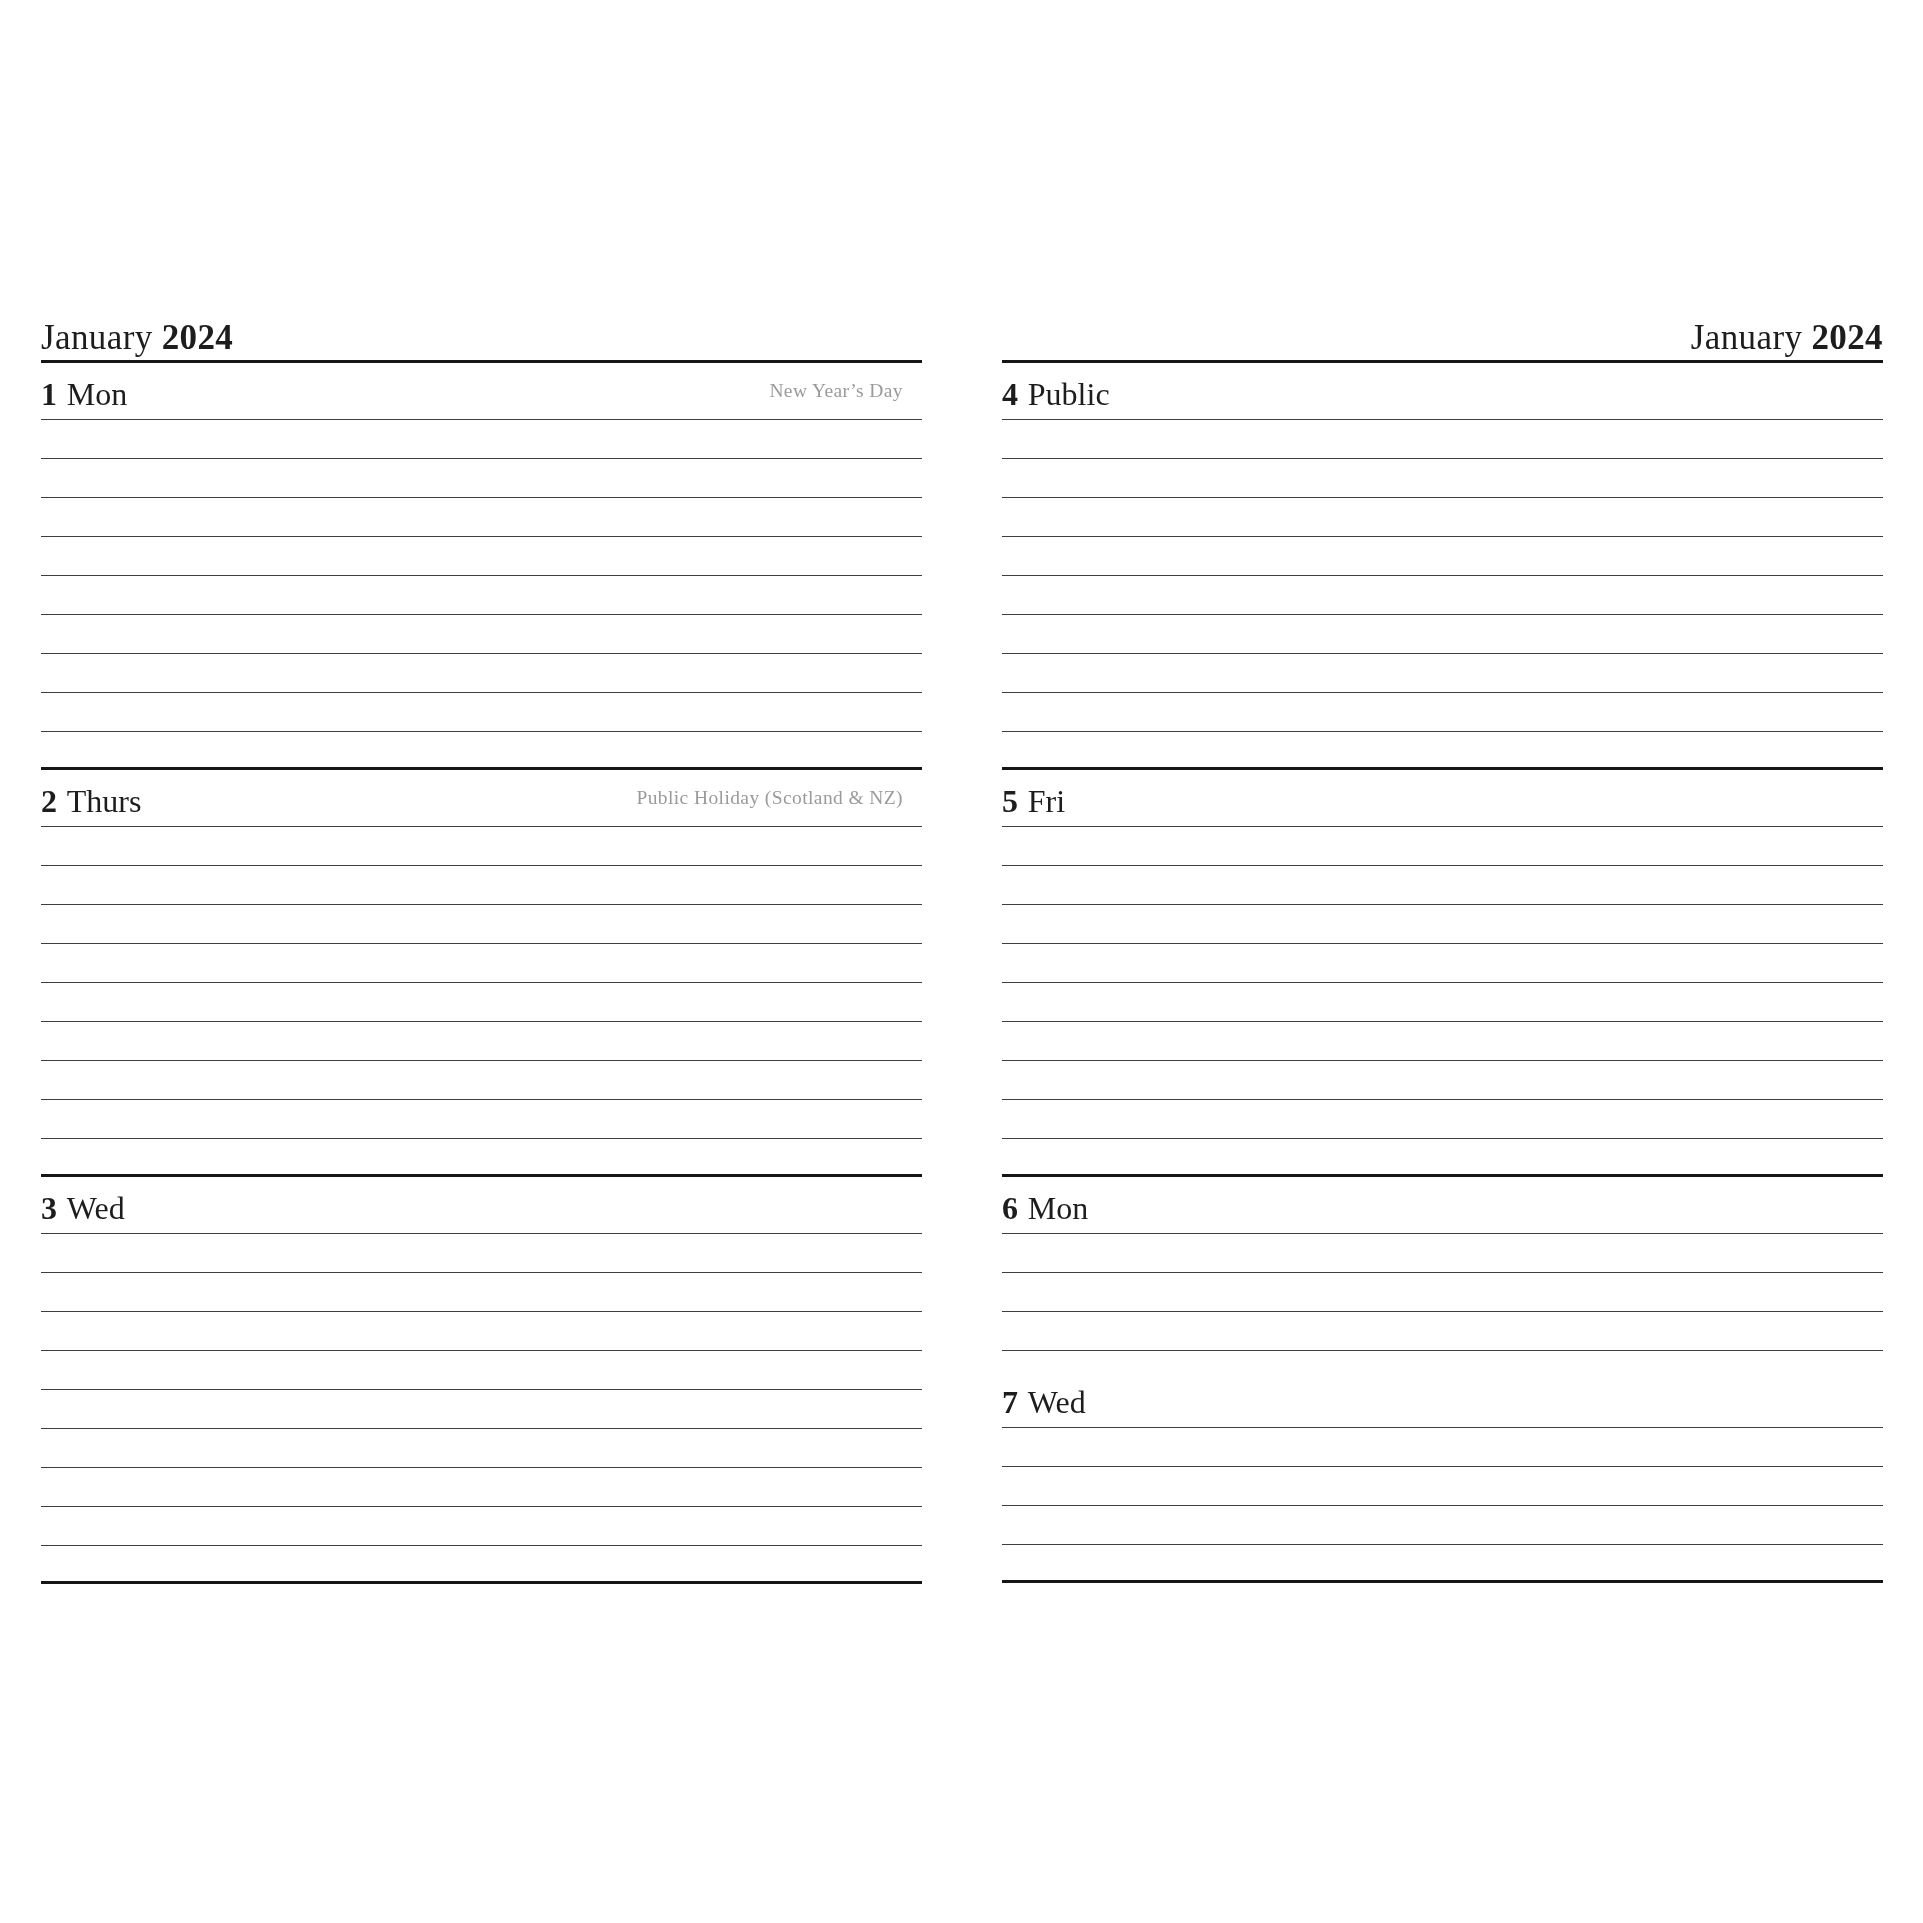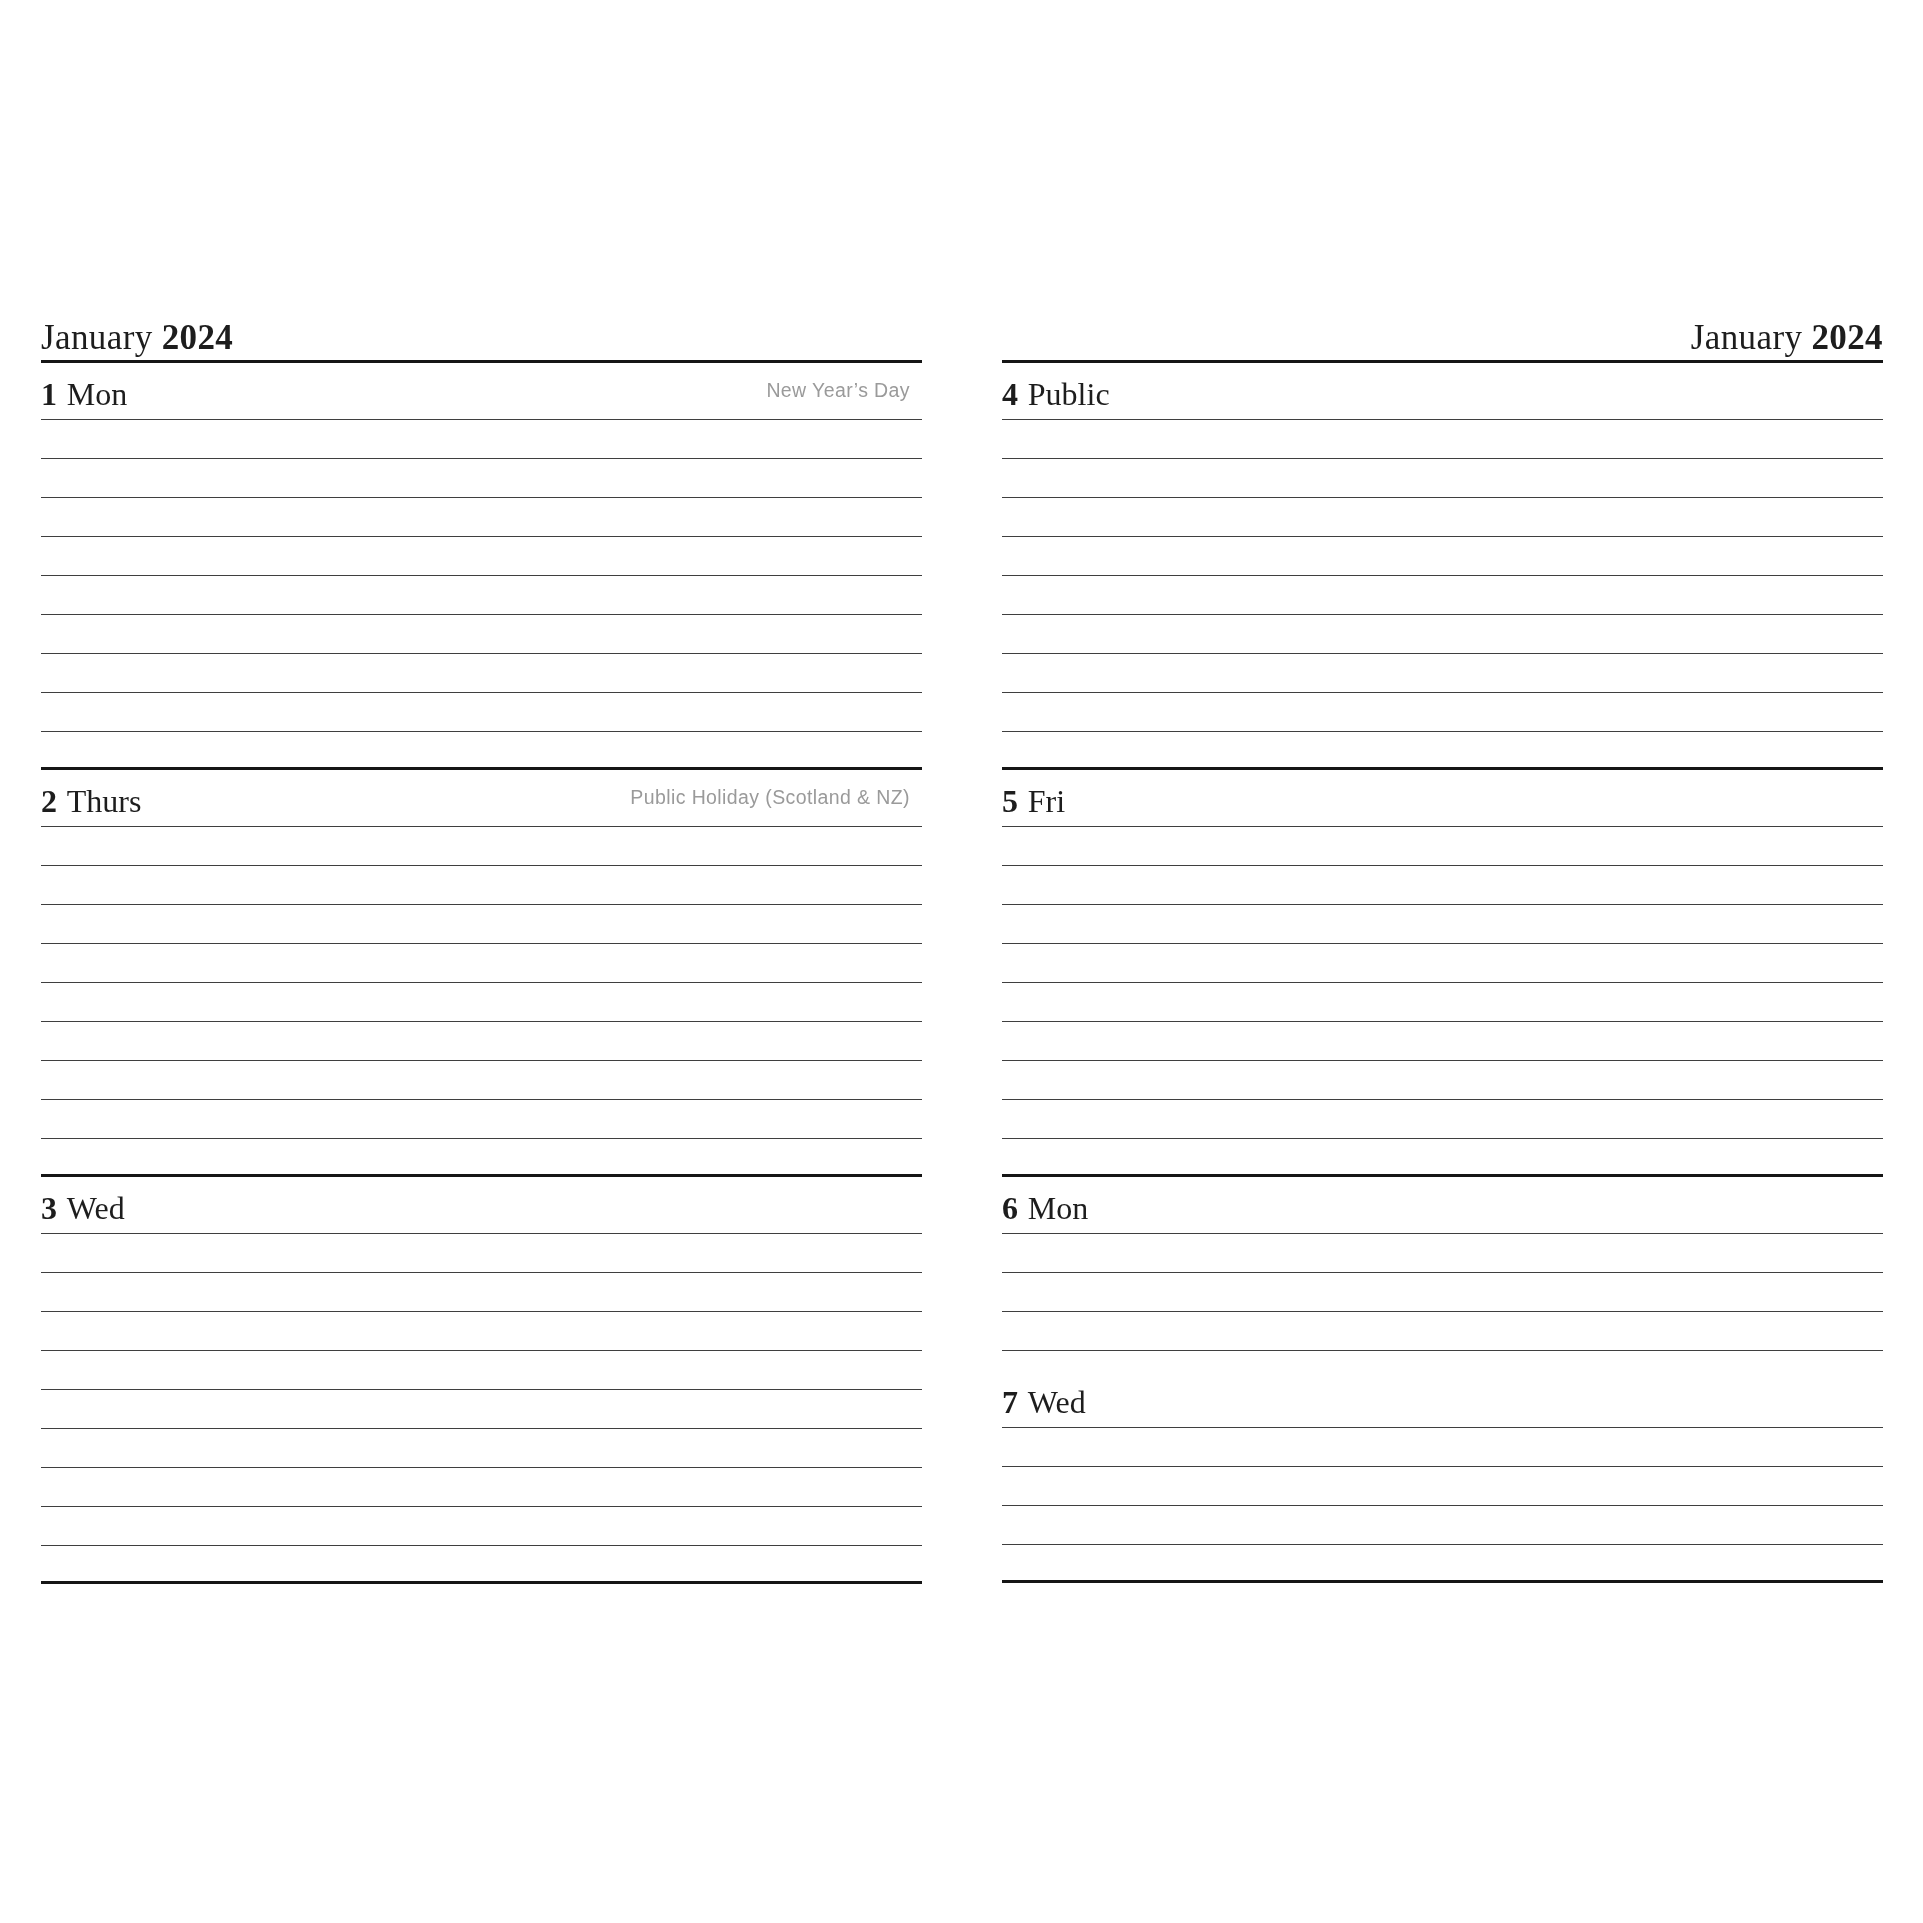--- a/index.html
+++ b/index.html
@@ -44,25 +44,25 @@
     box-sizing: border-box;
     font-size: 32px;
     line-height: 1;
     color: #1d1d1d;
   }
   .day-label-row.tall { height: 77px; }
   .day-number { font-weight: 700; margin-right: 9.8px; }
   .day-name   { font-weight: 400; text-align: right; }
   .holiday-note {
     margin-left: auto;
-    margin-right: 12px;
+    margin-right: 19px;
     align-self: center;
     position: relative;
     top: 4.5px;
-    font-family: Liberation Sans, sans-serif;
+    font-family: Liberation Serif, serif;
     font-size: 19.5px;
     line-height: 1;
     color: #9a9a9a;
     letter-spacing: 0.4px;
   }
   .ruled-row {
     height: 39px;
     border-bottom: 1.9px solid #3f3f3f;
     box-sizing: border-box;
   }

